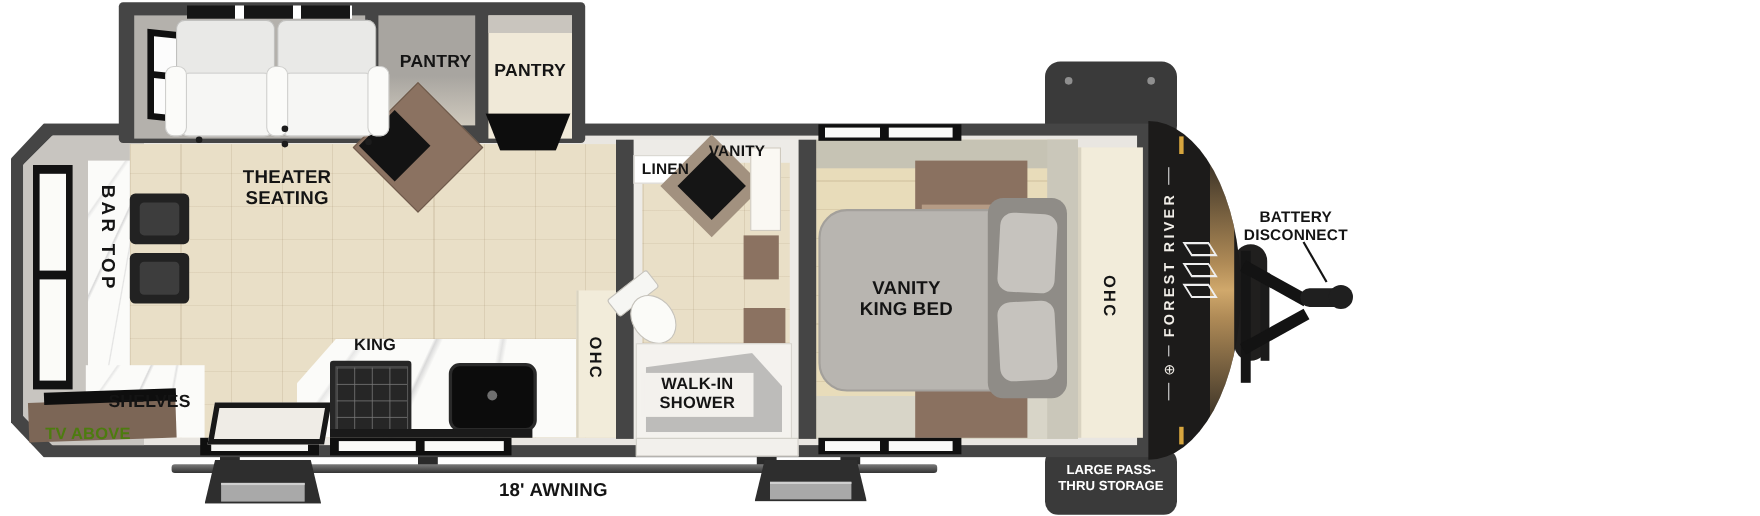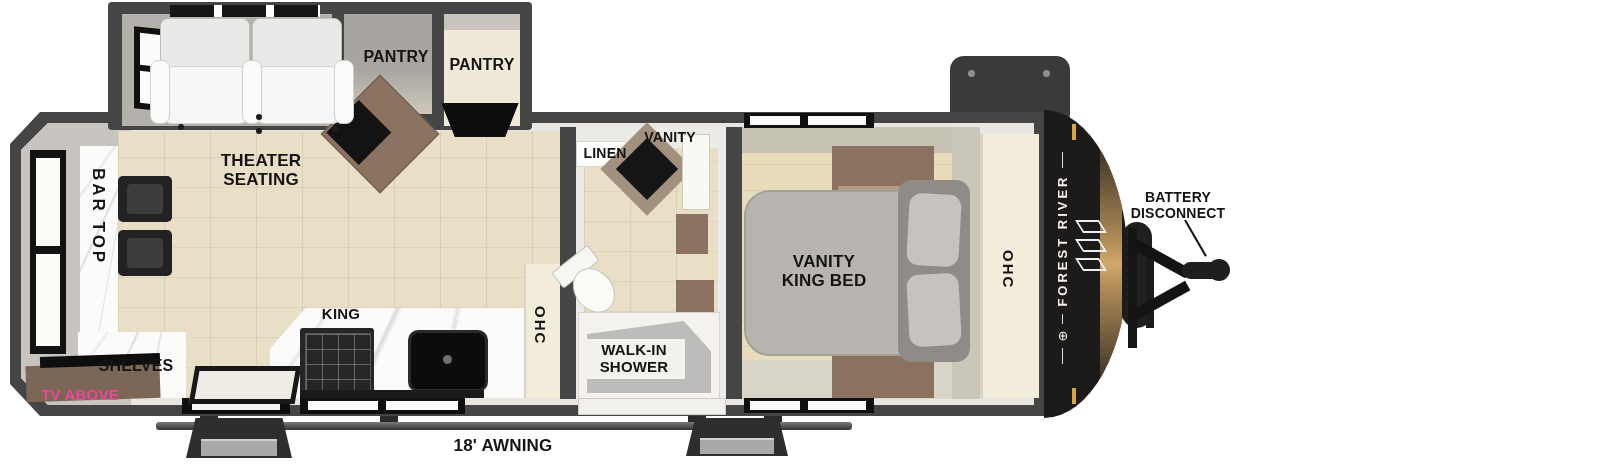--- a/index.html
+++ b/index.html
@@ -24,20 +24,23 @@
 </style>
 </head>
 <body>
 
 <div class="stage">
 
   <div class="abs" style="left:950px;top:56px;width:120px;height:72px;background:#3a3a3a;border-radius:14px;z-index:1;">
     <div class="abs" style="left:18px;top:14px;width:7px;height:7px;border-radius:50%;background:#8f8f8f;"></div>
     <div class="abs" style="left:93px;top:14px;width:7px;height:7px;border-radius:50%;background:#8f8f8f;"></div>
   </div>
+  <div class="abs" style="left:950px;top:408px;width:120px;height:60px;background:#3a3a3a;border-radius:12px;z-index:1;text-align:center;">
+    <div style="margin:13px auto 0;width:100px;font-size:12px;font-weight:700;color:#fff;line-height:1.15;">LARGE PASS-THRU STORAGE</div>
+  </div>
 
   <div class="abs" style="left:200px;top:413px;width:18px;height:11px;background:#2a2a2a;z-index:2;"></div>
   <div class="abs" style="left:380px;top:413px;width:18px;height:11px;background:#2a2a2a;z-index:2;"></div>
   <div class="abs" style="left:688px;top:413px;width:18px;height:11px;background:#2a2a2a;z-index:2;"></div>
   <div class="abs" style="left:764px;top:413px;width:18px;height:11px;background:#2a2a2a;z-index:2;"></div>
   <div class="abs" style="left:156px;top:422px;width:696px;height:8px;border-radius:3px;background:linear-gradient(#7b7b7b,#333);z-index:2;"></div>
   <div class="lbl" style="left:433px;top:436px;width:140px;font-size:17px;">18' AWNING</div>
 
   <div class="abs" style="left:186px;top:418px;width:106px;height:40px;background:#2e2e2e;clip-path:polygon(9% 0,91% 0,100% 100%,0 100%);z-index:2;">
     <div class="abs" style="left:14%;top:52%;width:72%;height:38%;background:#a9a9a9;border-top:2px solid #cfcfcf;"></div>
@@ -196,21 +199,21 @@
   <div class="abs" style="left:1130px;top:312px;width:66px;height:11px;background:#131313;transform:rotate(-29deg);transform-origin:left center;z-index:4;"></div>
   <div class="abs" style="left:1182px;top:262px;width:42px;height:17px;background:#1f1f1f;border-radius:9px;z-index:4;"></div>
   <div class="abs" style="left:1208px;top:259px;width:22px;height:22px;background:#1f1f1f;border-radius:50%;z-index:4;"></div>
 
   <div class="lbl" style="left:1126px;top:190px;width:104px;font-size:14px;">BATTERY DISCONNECT</div>
   <div class="abs" style="left:1184px;top:220px;width:2px;height:42px;background:#141414;transform:rotate(-30deg);transform-origin:top center;z-index:6;"></div>
 
   <div class="lbl" style="left:206px;top:151px;width:110px;font-size:17px;">THEATER SEATING</div>
   <div class="vlbl" style="left:88px;top:168px;font-size:17px;letter-spacing:3px;">BAR TOP</div>
   <div class="lbl" style="left:86px;top:357px;width:100px;font-size:16px;">SHELVES</div>
-  <div class="lbl wlbl" style="left:32px;top:387px;width:96px;font-size:15px;color:#ec4899;">TV ABOVE</div>
+  <div class="lbl wlbl" style="left:32px;top:387px;width:96px;font-size:15px;color:#4d7c0f;">TV ABOVE</div>
   <div class="lbl" style="left:301px;top:306px;width:80px;font-size:15px;">KING</div>
   <div class="vlbl" style="left:532px;top:306px;font-size:15px;">OHC</div>
   <div class="lbl" style="left:576px;top:146px;width:58px;font-size:14px;">LINEN</div>
   <div class="lbl" style="left:618px;top:130px;width:104px;font-size:14px;">VANITY</div>
   <div class="lbl chipbg" style="left:586px;top:342px;width:96px;font-size:15px;">WALK-IN SHOWER</div>
   <div class="lbl" style="left:776px;top:252px;width:96px;font-size:17px;">VANITY KING BED</div>
   <div class="vlbl" style="left:1000px;top:250px;font-size:15px;">OHC</div>
 
 </div>
 

